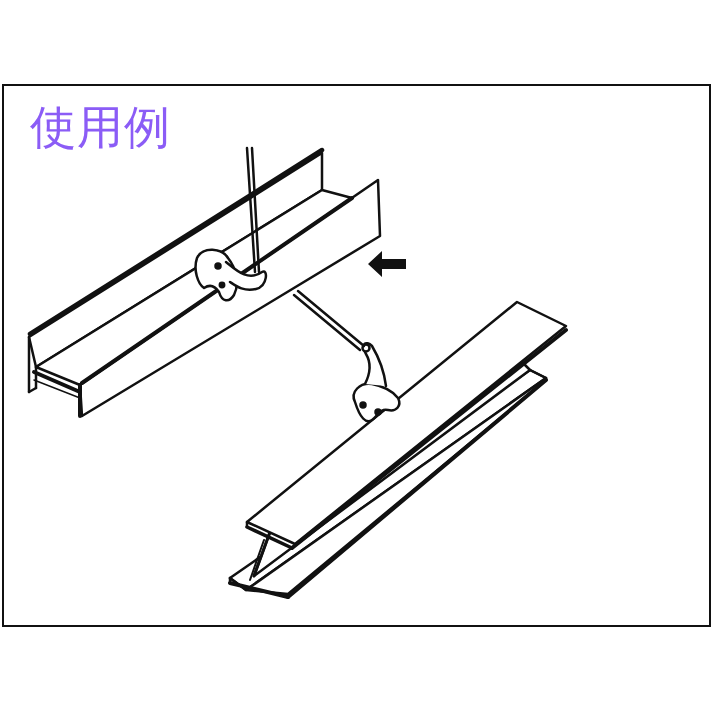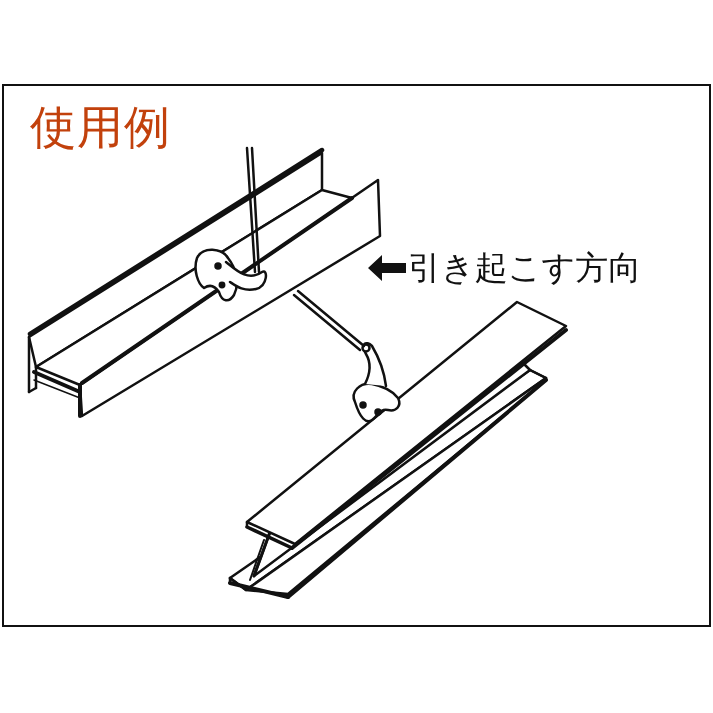--- a/index.html
+++ b/index.html
@@ -2,42 +2,41 @@
 <html><head>
 <meta charset="utf-8">
 <style>
   html, body { margin: 0; padding: 0; background: #ffffff; }
   body { width: 713px; height: 713px; position: relative; overflow: hidden; font-family: "DejaVu Sans", "Liberation Sans", sans-serif; }
   .frame {
     position: absolute; left: 2px; top: 84px; width: 705px; height: 539px;
     border: 2px solid #111111; background: #ffffff;
   }
   .title {
-    position: absolute; left: 30px; top: 104px; font-size: 46px; color: #c2410c;
+    position: absolute; left: 30px; top: 104px; font-size: 46px; color: #8b5cf6;
     letter-spacing: 1px; line-height: 1; font-weight: normal;
   }
   .caption {
     position: absolute; left: 368px; top: 251px; display: flex; align-items: center;
     font-size: 33px; color: #111111; line-height: 1;
   }
   .arrow { width: 38px; height: 26px; margin-right: 2px; }
   svg.drawing { position: absolute; left: 0; top: 0; }
 </style>
 </head>
 <body>
 
 <div class="frame"></div>
 
 <div class="title">使用例</div>
 
 <div class="caption">
   <svg class="arrow" viewBox="0 0 38 26">
     <polygon points="0,13 14,0 14,8 38,8 38,18 14,18 14,26" fill="#111111"></polygon>
   </svg>
-  <span>引き起こす方向</span>
 </div>
 
 <svg class="drawing" width="713" height="713" viewBox="0 0 713 713">
   <g fill="#ffffff" stroke="#111111" stroke-width="2.5" stroke-linejoin="round" stroke-linecap="round">
 
     <g>
 
       <polygon points="29,337 322,153 322,190 36,367"></polygon>
 
       <polygon points="36,367 322,190 352,198 80,385"></polygon>

